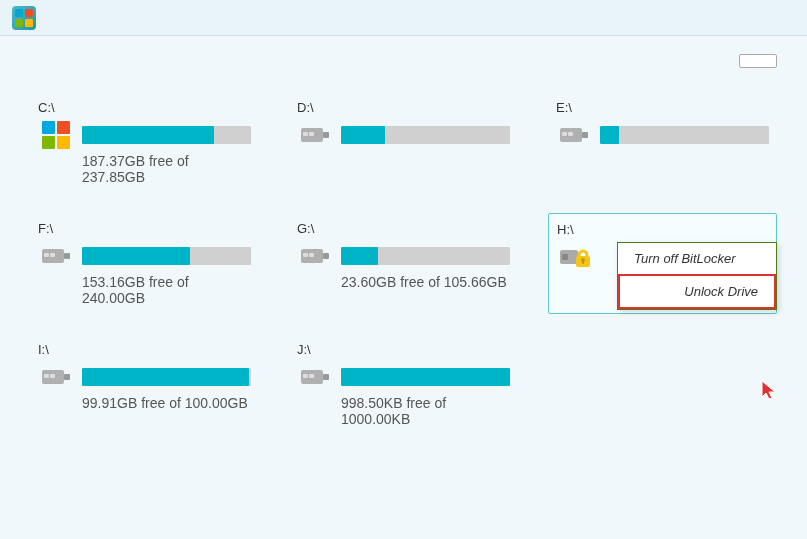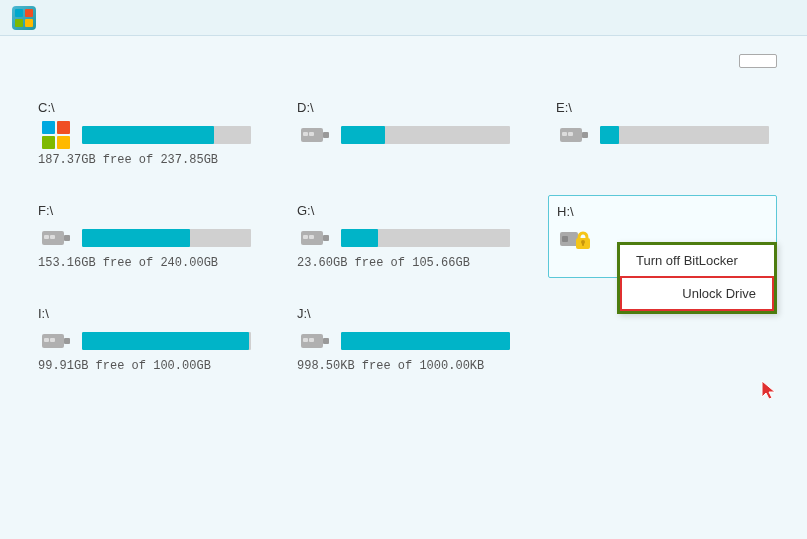--- a/index.html
+++ b/index.html
@@ -123,34 +123,35 @@
       background: #d0d0d0;
       border-radius: 1px;
       overflow: hidden;
     }
     .progress-bar-fill {
       height: 100%;
       background: #00b4c8;
       border-radius: 1px;
     }
     .drive-info {
-      font-size: 12px;
+      font-size: 14px;
       color: #555;
-      font-family: Liberation Mono, monospace;
+      margin-left: 44px;
     }
     
     .context-menu {
       position: absolute;
       right: 30px;
       top: 160px;
       background: white;
-      border: 3px solid #4d7c0f;
+      border: 1px solid #4d7c0f;
       box-shadow: 2px 2px 6px rgba(0,0,0,0.15);
       z-index: 10;
       min-width: 160px;
+      font-style: italic;
     }
     .context-menu-item {
       padding: 8px 16px;
       font-size: 13px;
       color: #333;
       cursor: pointer;
     }
     .context-menu-item.highlighted {
       border: 2px solid #e03030;
       color: #333;

